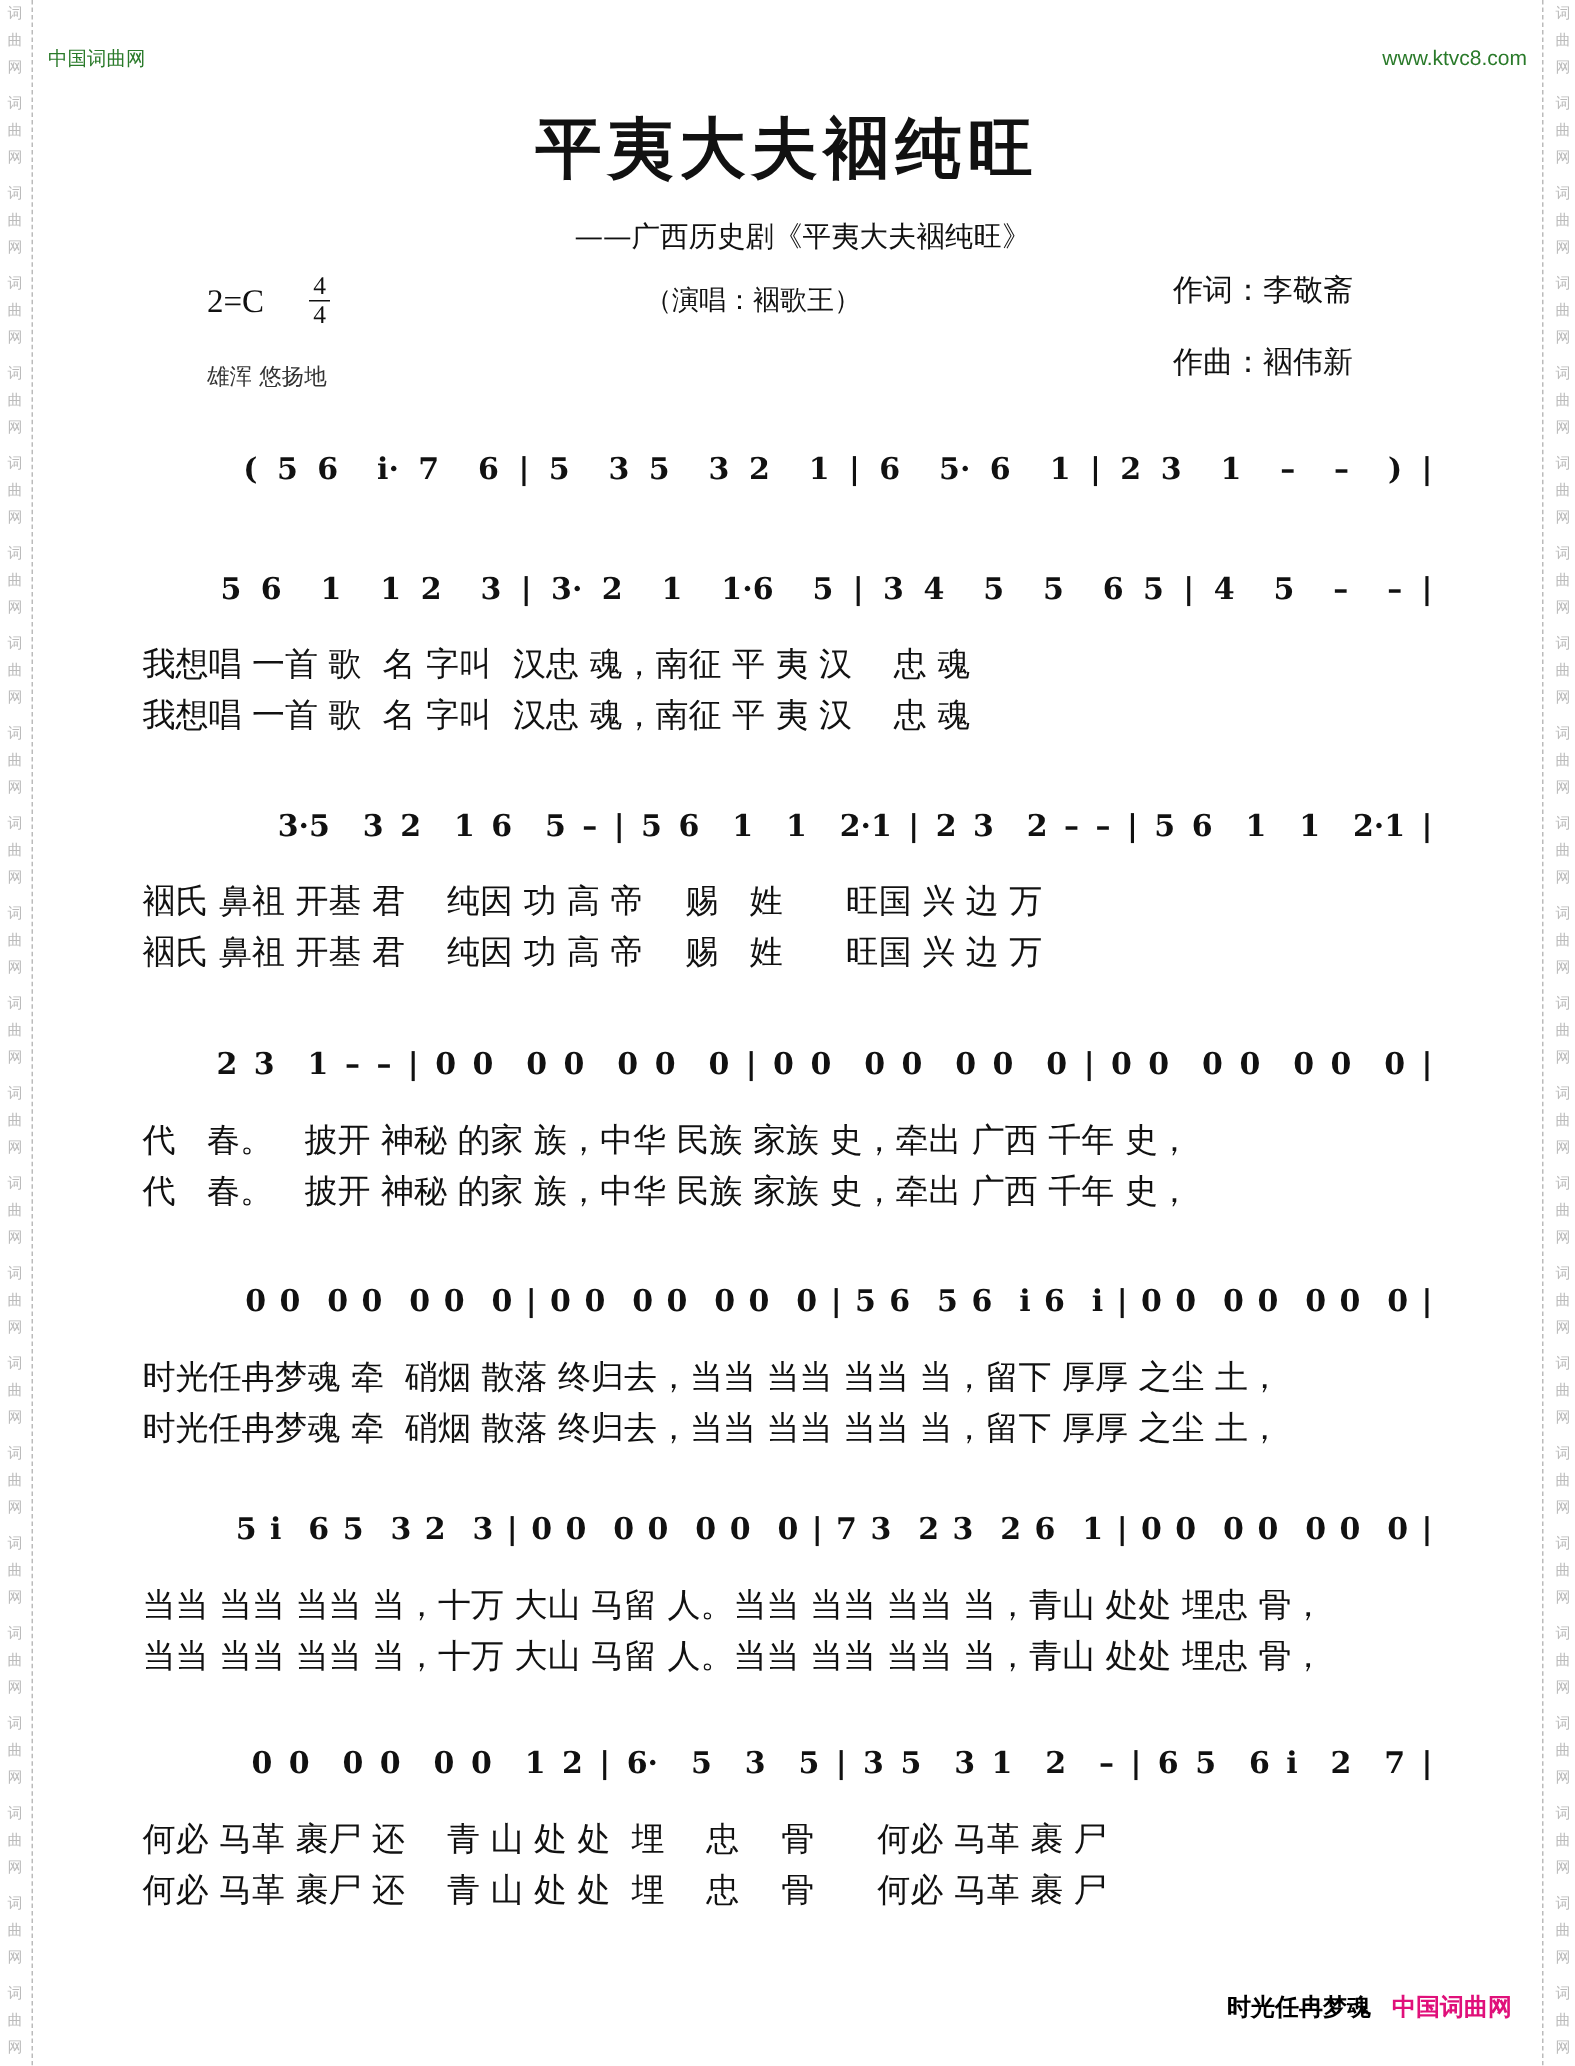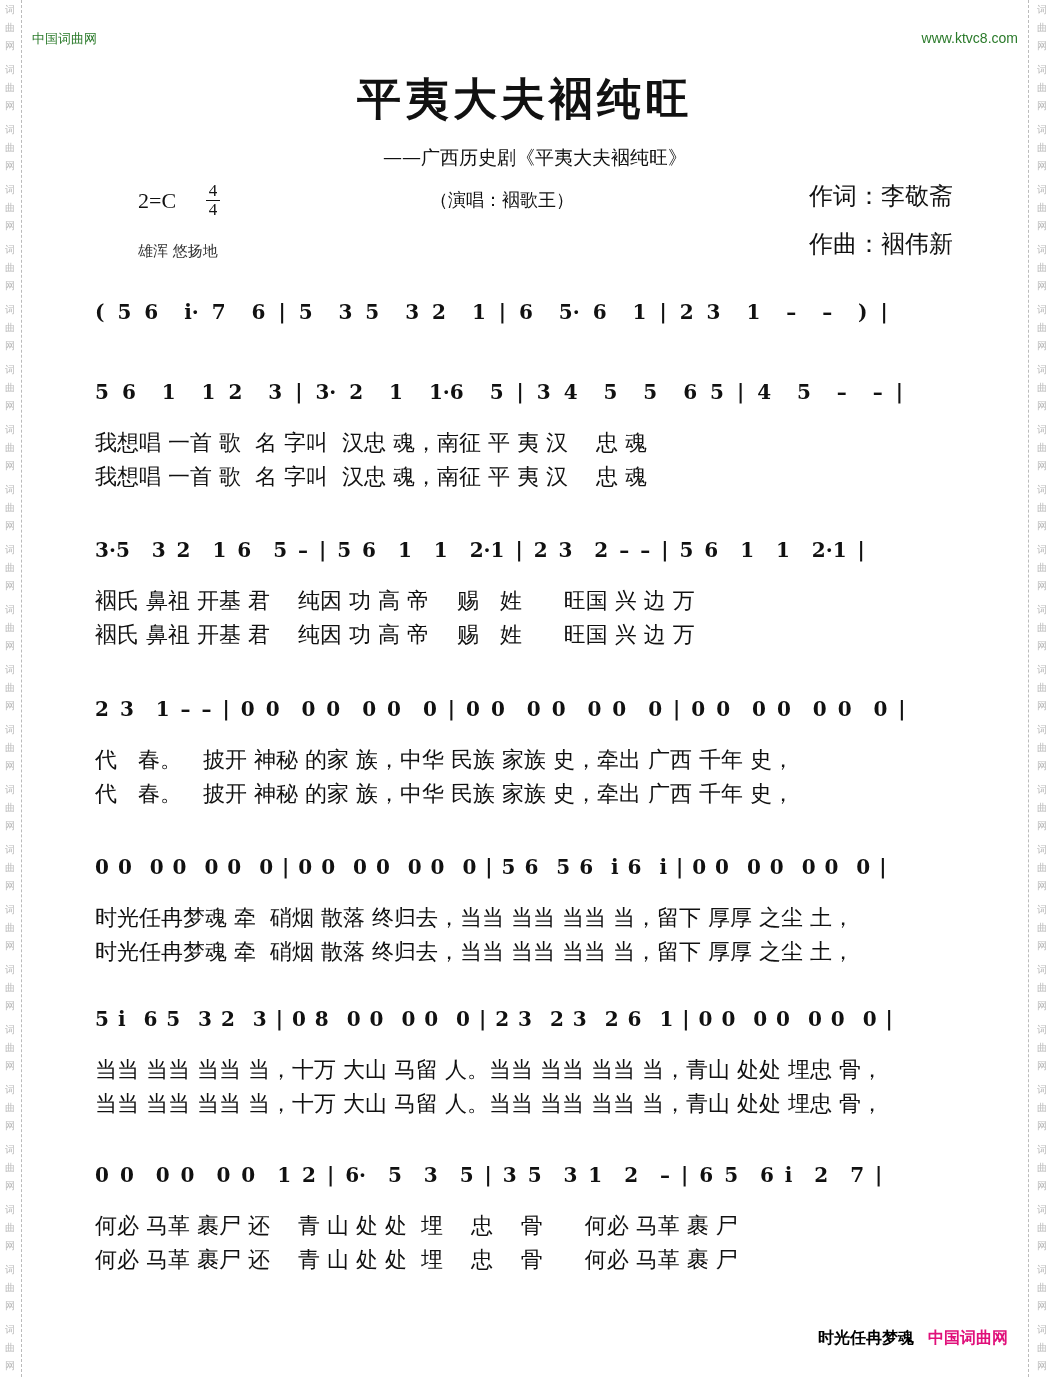--- a/index.html
+++ b/index.html
@@ -11,25 +11,25 @@
   .vline{position:absolute;top:0;height:1377px;border-left:1px dashed #bbb;}
   .site-left{position:absolute;left:32px;top:30px;font-family:"DejaVu Sans",sans-serif;font-size:13px;color:#2a7a2a;}
   .site-right{position:absolute;right:32px;top:30px;font-family:"Liberation Sans",sans-serif;font-size:14px;color:#2a7a2a;}
   .title{position:absolute;left:0;width:1050px;top:70px;text-align:center;font-family:"DejaVu Serif",serif;font-weight:bold;font-size:44px;letter-spacing:4px;}
   .subtitle{position:absolute;left:0;width:1050px;top:145px;text-align:center;font-size:19px;padding-left:10px;}
   .key{position:absolute;left:138px;top:188px;font-family:"Liberation Serif",serif;font-size:22px;}
   .timesig{position:absolute;left:206px;top:182px;font-family:"Liberation Serif",serif;font-size:17px;line-height:18px;text-align:center;width:14px;}
   .timesig .bar{border-top:1px solid #111;}
   .singer{position:absolute;left:430px;top:188px;font-size:18px;}
   .tempo{position:absolute;left:138px;top:242px;font-size:15px;color:#333;}
-  .credit{position:absolute;left:809px;font-size:24px;}
+  .credit{position:absolute;left:782px;font-size:20px;}
   .credit.lyr{top:180px;}
   .credit.mus{top:228px;}
   .system{position:absolute;left:95px;width:860px;}
-  .notes{position:absolute;left:0;top:0;height:36px;width:860px;font-family:"DejaVu Serif",serif;font-weight:bold;font-size:20px;}
+  .notes{position:absolute;left:0;top:0;height:36px;width:860px;font-family:"DejaVu Serif",serif;font-weight:bold;font-size:20px;text-align:right;}
   .lyric{position:absolute;left:0;font-size:22px;letter-spacing:0;white-space:pre;color:#111;}
   .lyric.l1{top:48px;}
   .lyric.l2{top:82px;}
   .footer{position:absolute;left:818px;top:1328px;font-family:"DejaVu Sans",sans-serif;font-weight:bold;font-size:16px;}
   .footer .src{color:#000;}
   .footer .brand{color:#e0107a;margin-left:14px;}
 </style>
 </head>
 <body>
 
@@ -211,21 +211,21 @@
   <div class="notes" style="white-space:pre;word-spacing:4px;">2 3  1 – – | 0 0  0 0  0 0  0 | 0 0  0 0  0 0  0 | 0 0  0 0  0 0  0 |</div>
   <div class="lyric l1">代   春。   披开 神秘 的家 族，中华 民族 家族 史，牵出 广西 千年 史，</div>
   <div class="lyric l2">代   春。   披开 神秘 的家 族，中华 民族 家族 史，牵出 广西 千年 史，</div>
 </div>
 <div class="system" style="top:855px;">
   <div class="notes" style="white-space:pre;word-spacing:2px;">0 0  0 0  0 0  0 | 0 0  0 0  0 0  0 | 5 6  5 6  i 6  i | 0 0  0 0  0 0  0 |</div>
   <div class="lyric l1">时光任冉梦魂 牵  硝烟 散落 终归去，当当 当当 当当 当，留下 厚厚 之尘 土，</div>
   <div class="lyric l2">时光任冉梦魂 牵  硝烟 散落 终归去，当当 当当 当当 当，留下 厚厚 之尘 土，</div>
 </div>
 <div class="system" style="top:1007px;">
-  <div class="notes" style="white-space:pre;word-spacing:2px;">5 i  6 5  3 2  3 | 0 8  0 0  0 0  0 | 2 3  2 3  2 6  1 | 0 0  0 0  0 0  0 |</div>
+  <div class="notes" style="white-space:pre;word-spacing:2px;">5 i  6 5  3 2  3 | 0 0  0 0  0 0  0 | 7 3  2 3  2 6  1 | 0 0  0 0  0 0  0 |</div>
   <div class="lyric l1">当当 当当 当当 当，十万 大山 马留 人。当当 当当 当当 当，青山 处处 埋忠 骨，</div>
   <div class="lyric l2">当当 当当 当当 当，十万 大山 马留 人。当当 当当 当当 当，青山 处处 埋忠 骨，</div>
 </div>
 <div class="system" style="top:1163px;">
   <div class="notes" style="white-space:pre;word-spacing:4px;">0 0  0 0  0 0  1 2 | 6·  5  3  5 | 3 5  3 1  2  – | 6 5  6 i  2  7 |</div>
   <div class="lyric l1">何必 马革 裹尸 还    青 山 处 处  埋    忠    骨      何必 马革 裹 尸</div>
   <div class="lyric l2">何必 马革 裹尸 还    青 山 处 处  埋    忠    骨      何必 马革 裹 尸</div>
 </div>
 
 <div class="footer">

